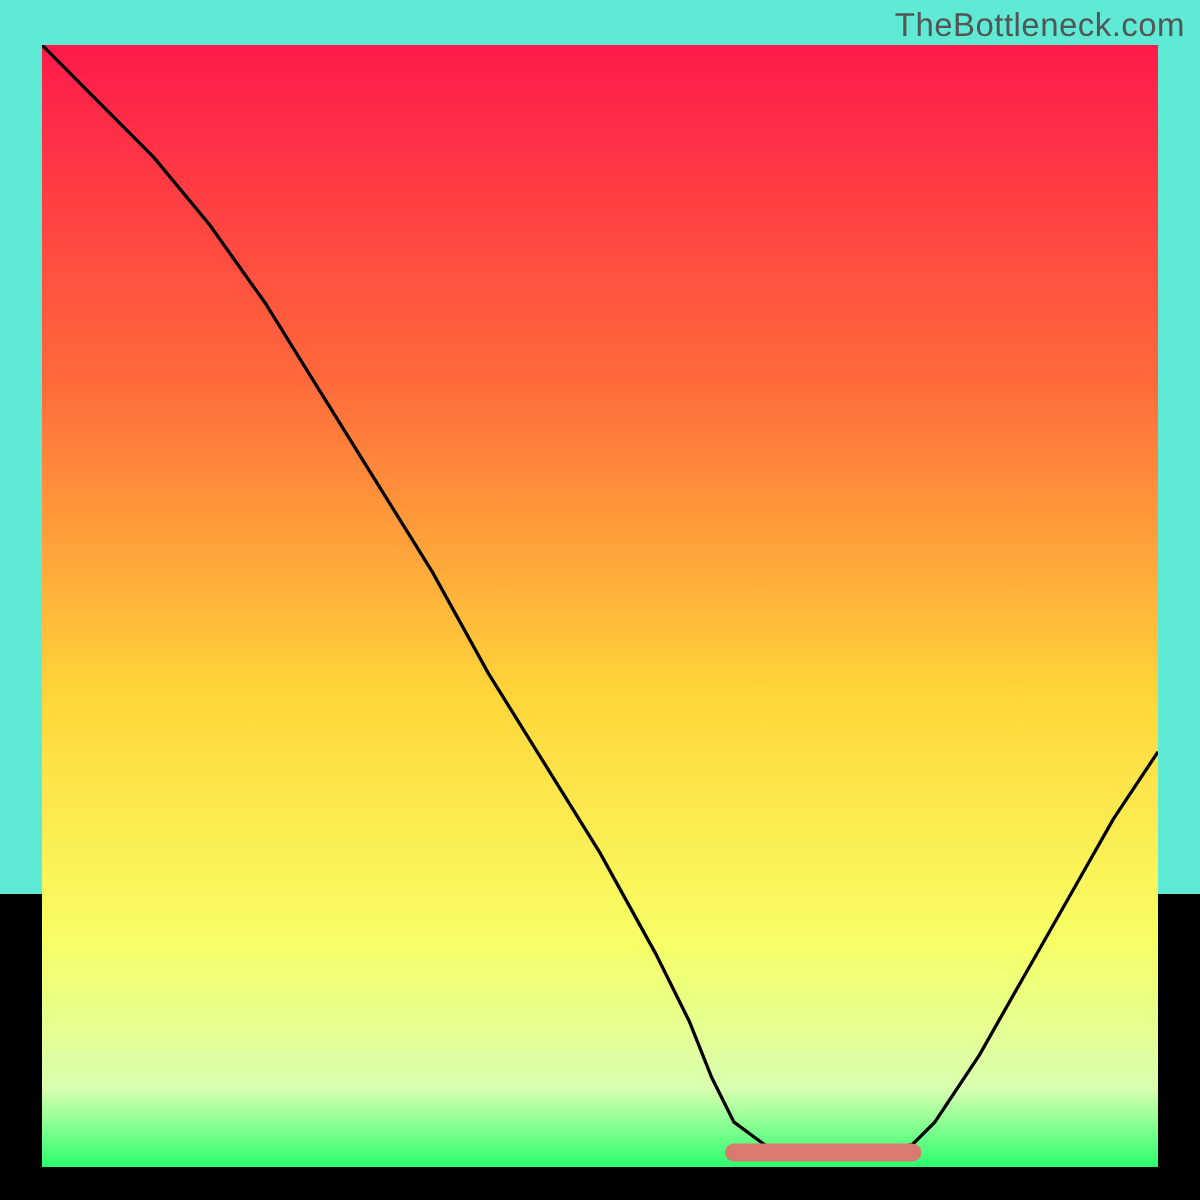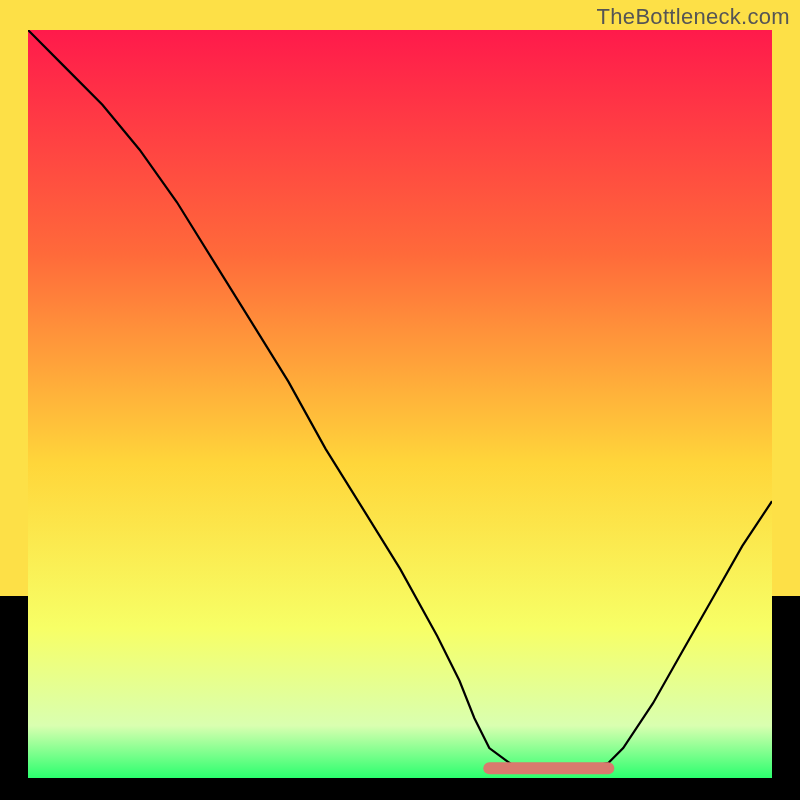--- a/index.html
+++ b/index.html
@@ -8,21 +8,21 @@
     width: 800px;
     height: 800px;
     background: #000;
     overflow: hidden;
     font-family: Arial, Helvetica, sans-serif;
   }
   .frame {
     position: relative;
     width: 800px;
     height: 596px;
-    background: #fde047;
+    background: #5eead4;
   }
   .attribution {
     position: absolute;
     top: 4px;
     right: 10px;
     color: #555;
     font-size: 22px;
     font-weight: 500;
     letter-spacing: 0.3px;
     z-index: 10;

